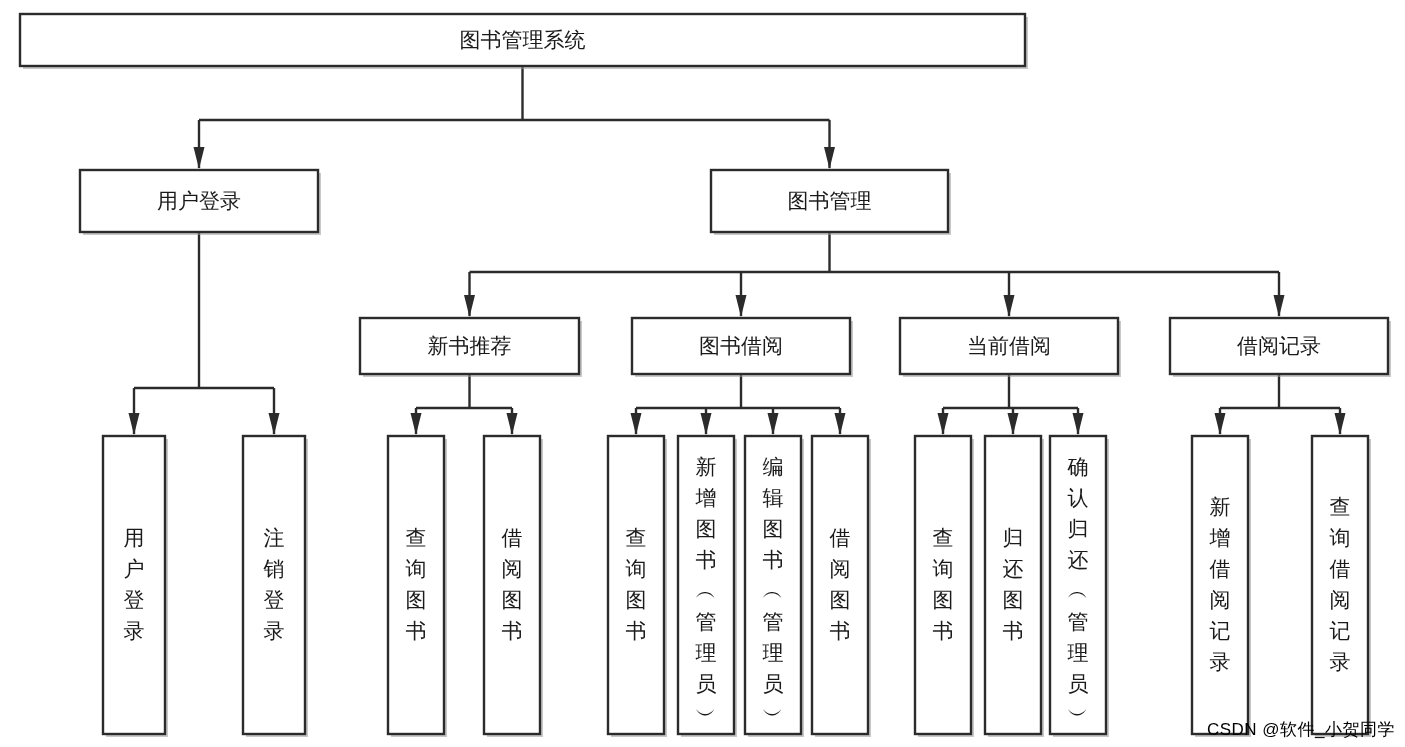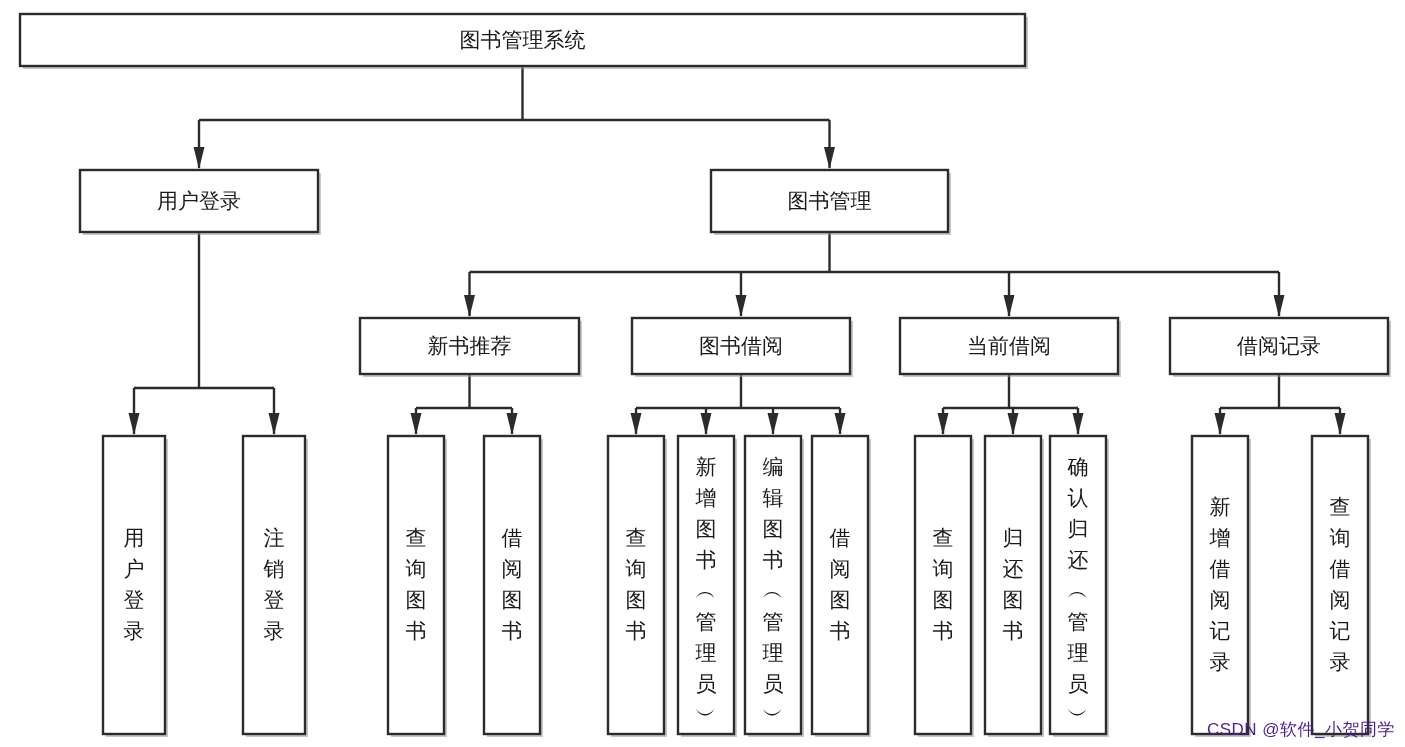--- a/index.html
+++ b/index.html
@@ -57,21 +57,21 @@
     fill: #1a1a1a;
     font-size: 21px;
     text-anchor: middle;
   }
   .watermark {
     position: absolute;
     right: 10px;
     bottom: 6px;
     font-family: "Liberation Sans", "DejaVu Sans", sans-serif;
     font-size: 17px;
-    color: #4c1d95;
+    color: #000000;
     white-space: nowrap;
     letter-spacing: 0.5px;
     user-select: none;
     pointer-events: none;
     margin-left: 46px;
   }
 </style>
 </head>
 <body>
 

